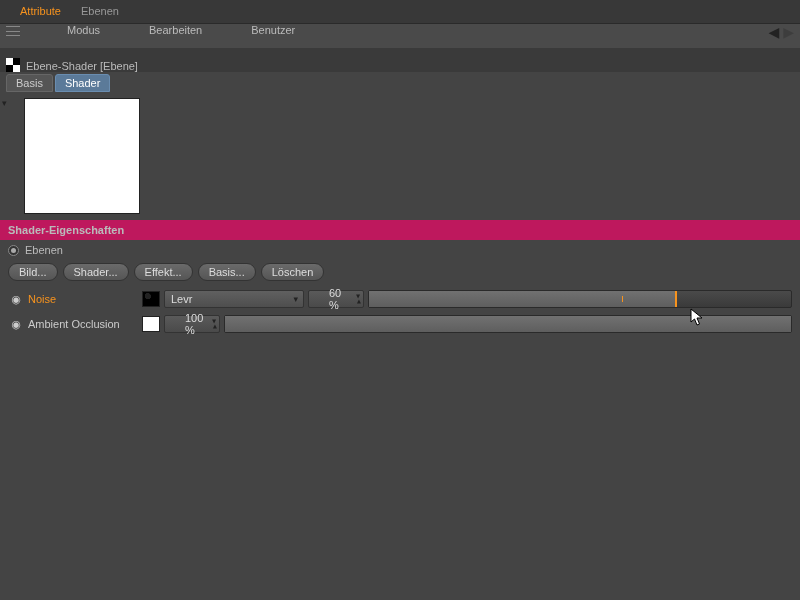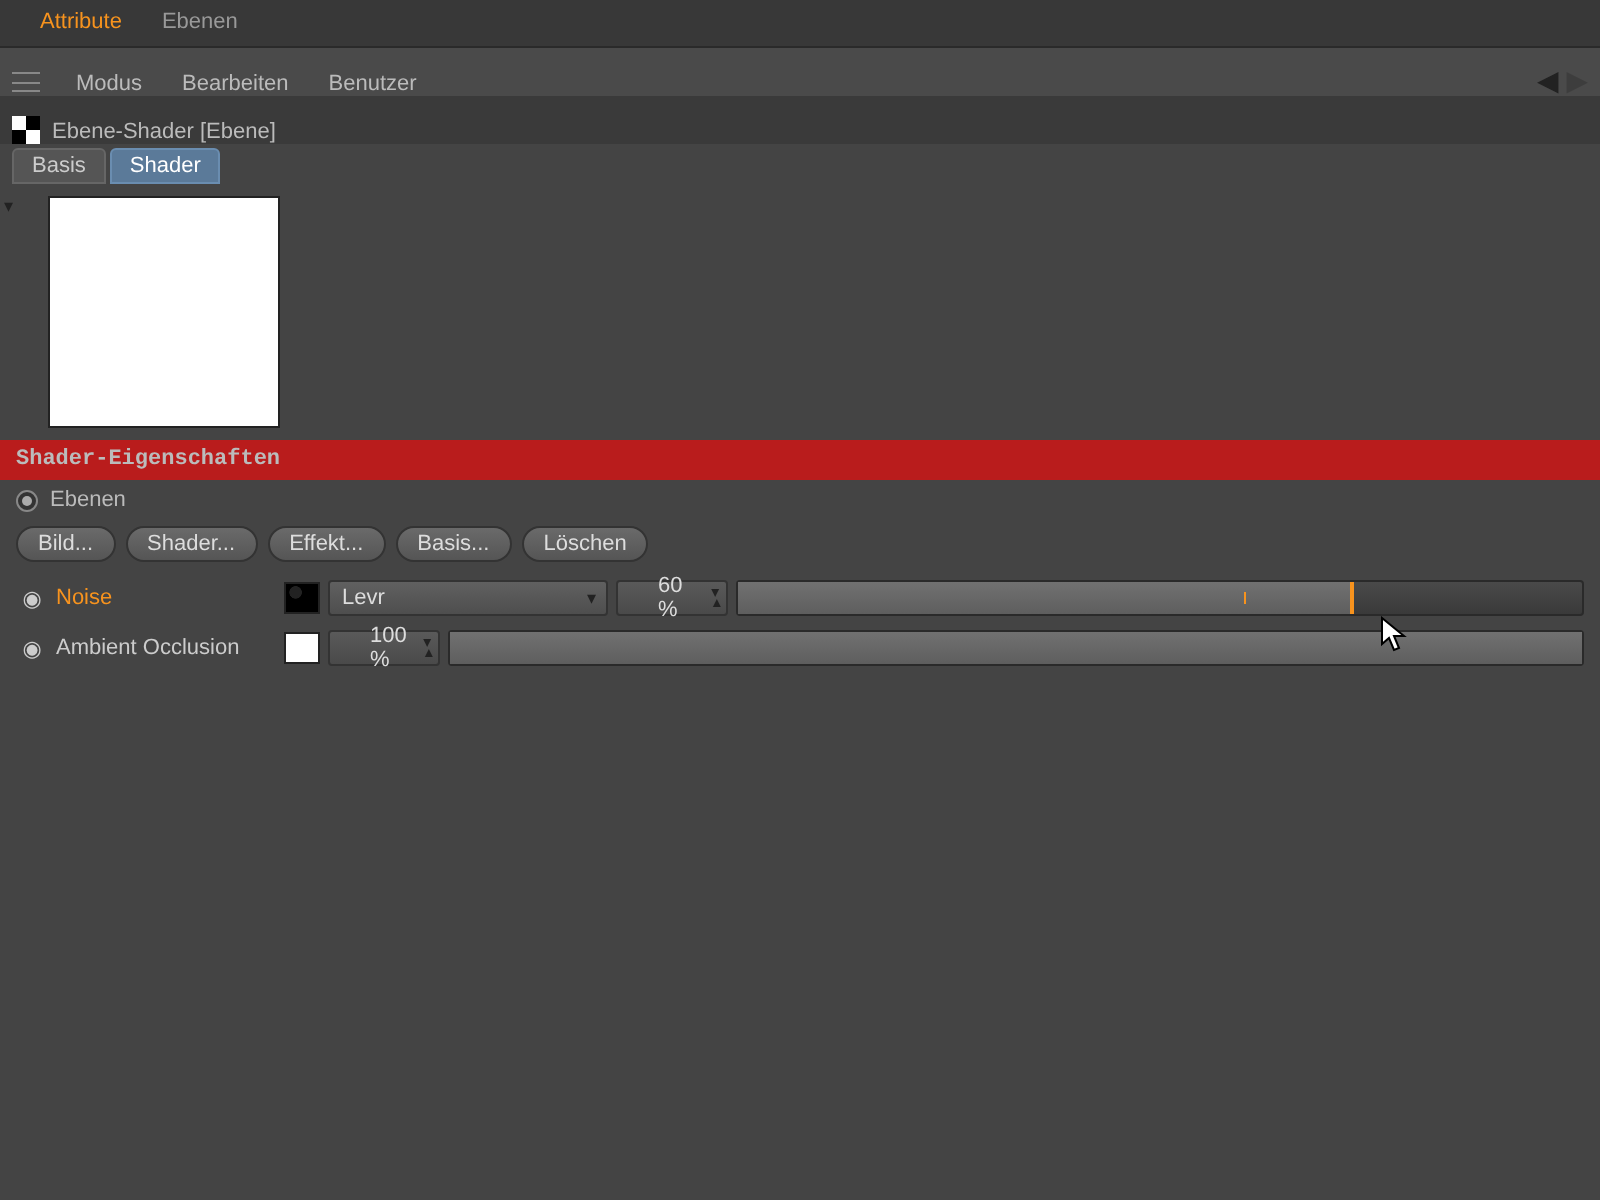--- a/index.html
+++ b/index.html
@@ -4,21 +4,21 @@
 <style>
   * { margin: 0; padding: 0; box-sizing: border-box; font-family: Arial, sans-serif; font-size: 11px; }
   body { background: #444444; color: #bbb; width: 800px; height: 600px; overflow: hidden; position: relative; }
   
   
   .top-tabs { display: flex; height: 24px; background: #383838; border-bottom: 1px solid #2a2a2a; }
   .top-tab { padding: 5px 10px; color: #999; cursor: pointer; }
   .top-tab.active { color: #f7931e; padding-left: 20px; }
   
   
-  .menu-bar { display: flex; align-items: flex-end; height: 24px; background: #4a4a4a; padding: 0 6px; position: relative; }
+  .menu-bar { display: flex; align-items: flex-start; height: 24px; background: #4a4a4a; padding: 0 6px; position: relative; gap: 29px; }
   .menu-icon { width: 14px; height: 14px; margin-right: 8px; display:flex; flex-direction:column; justify-content:space-between; padding:2px 0;}
   .menu-icon span { height: 1px; background: #888; display:block; }
   .menu-item { padding: 0 10px; color: #bbb; cursor: pointer; }
   .nav-arrows { position: absolute; right: 6px; display: flex; gap: 4px; }
   .nav-arrow { color: #222; font-size: 14px; cursor: pointer; }
   
   
   .object-header { display: flex; align-items: flex-end; height: 24px; background: #3a3a3a; padding: 0 6px; gap: 6px; }
   .obj-icon { width: 14px; height: 14px; background: #fff; position: relative; }
   .obj-icon::before { content:''; position:absolute; inset:0; background: conic-gradient(#000 0 25%, #fff 0 50%, #000 0 75%, #fff 0); }
@@ -28,21 +28,21 @@
   .mode-tabs { display: flex; height: 20px; background: #444; padding: 2px 6px 0 6px; gap: 2px; }
   .mode-tab { padding: 2px 9px; background: #555; color: #ccc; border-radius: 3px 3px 0 0; border: 1px solid #666; cursor: pointer; }
   .mode-tab.active { background: #5b7a99; color: #fff; border-color:#6a8db0; }
   
   
   .preview-area { padding: 6px 10px; position: relative; }
   .expand-arrow { position:absolute; left: 2px; top: 6px; color:#222; font-size:9px; }
   .preview { width: 116px; height: 116px; background: #fff; margin-left: 14px; border:1px solid #222; }
   
   
-  .section-header { background: #b91c1c; color: #bbb; padding: 4px 8px; font-weight: bold; font-family: Liberation Mono, monospace; }
+  .section-header { background: #be185d; color: #bbb; padding: 4px 8px; font-weight: bold; }
   
   
   .radio-row { display: flex; align-items: center; padding: 4px 8px; gap: 6px; }
   .radio { width: 11px; height: 11px; border-radius: 50%; border: 1px solid #888; background: #333; display:flex; align-items:center; justify-content:center;}
   .radio.checked::after { content:''; width:5px; height:5px; border-radius:50%; background:#aaa; }
   
   
   .button-row { display: flex; gap: 5px; padding: 3px 8px; }
   .btn { padding: 2px 10px; background: linear-gradient(#6a6a6a,#555); color: #ddd; border: 1px solid #333; border-radius: 9px; cursor: pointer; }
   

